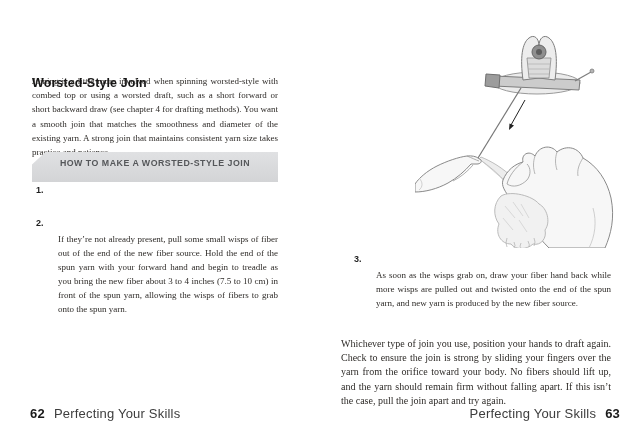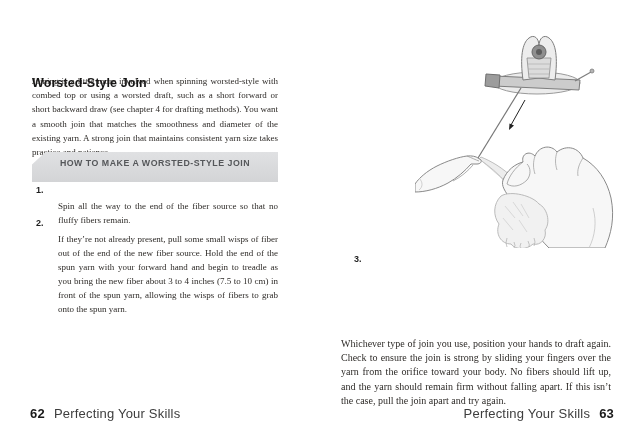--- a/index.html
+++ b/index.html
@@ -51,40 +51,39 @@
   }
 
   
   .footer{
     top:406px;font-family:"Liberation Sans", sans-serif;
     font-size:13px;color:#3d3d3d;letter-spacing:0.2px;
   }
   .footer .pagenum{font-weight:bold;color:#1a1a1a;}
   .footer-left{left:30px;}
   .footer-left .pagenum{margin-right:9px;}
-  .footer-right{right:26px;text-align:right;}
+  .footer-right{right:20px;text-align:right;}
   .footer-right .pagenum{margin-left:9px;}
 </style>
 </head>
 <body>
 
 <div>
 
   <section>
     <h1 class="abs page-title">Worsted-Style Join</h1>
 
     <p class="abs intro just">Joining is a little more involved when spinning worsted-style with combed top or using a worsted draft, such as a short forward or short backward draw (see chapter 4 for drafting methods). You want a smooth join that matches the smoothness and diameter of the existing yarn. A strong join that maintains consistent yarn size takes practice and patience.</p>
 
     <div class="abs howto-bar">
       <span>HOW TO MAKE A WORSTED-STYLE JOIN</span>
     </div>
 
     <div class="abs step step-1">
       <span class="num">1.</span>
-      <p class="txt just">Spin all the way to the end of the fiber source so that no fluffy fibers remain.</p>
     </div>
 
     <div class="abs step step-2">
       <span class="num">2.</span>
       <p class="txt just">If they’re not already present, pull some small wisps of fiber out of the end of the new fiber source. Hold the end of the spun yarn with your forward hand and begin to treadle as you bring the new fiber about 3 to 4 inches (7.5 to 10 cm) in front of the spun yarn, allowing the wisps of fibers to grab onto the spun yarn.</p>
     </div>
 
     <div class="abs footer footer-left">
       <span class="pagenum">62</span><span>Perfecting Your Skills</span>
     </div>
@@ -139,20 +138,21 @@
         <path d="M86 188 C78 196 78 208 84 216 C80 226 86 236 96 236 C100 242 112 242 118 236
                  C126 238 132 230 130 222 C136 214 132 200 124 196 C118 188 96 182 86 188 Z" fill="#f1f1f1" stroke="#b3b3b3" stroke-width="0.9"></path>
         <path d="M90 198 L100 210 M98 194 L108 208 M106 196 L114 210 M88 210 L98 222 M104 212 L112 224" stroke="#c6c6c6" stroke-width="0.6"></path>
 
         <path d="M92 230 q-2 5 0 9 M99 234 q2 4 0 6 M106 235 q-2 4 0 5 M113 233 q2 4 1 6 M119 230 q2 4 0 8" fill="none" stroke="#adadad" stroke-width="0.7"></path>
       </svg>
     </div>
 
     <div class="abs step step-3">
       <span class="num">3.</span>
+      <p class="txt just">As soon as the wisps grab on, draw your fiber hand back while more wisps are pulled out and twisted onto the end of the spun yarn, and new yarn is produced by the new fiber source.</p>
     </div>
 
     <p class="abs closing just">Whichever type of join you use, position your hands to draft again. Check to ensure the join is strong by sliding your fingers over the yarn from the orifice toward your body. No fibers should lift up, and the yarn should remain firm without falling apart. If this isn’t the case, pull the join apart and try again.</p>
 
     <div class="abs footer footer-right">
       <span>Perfecting Your Skills</span><span class="pagenum">63</span>
     </div>
   </section>
 
 </div>

